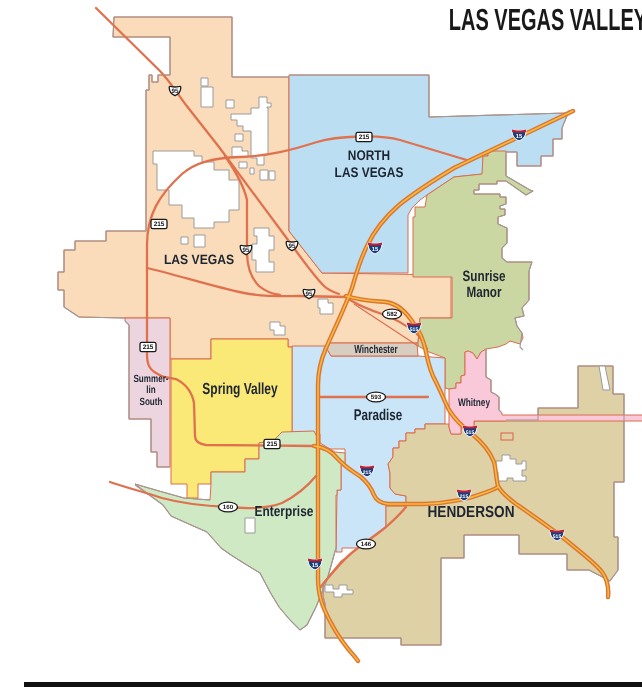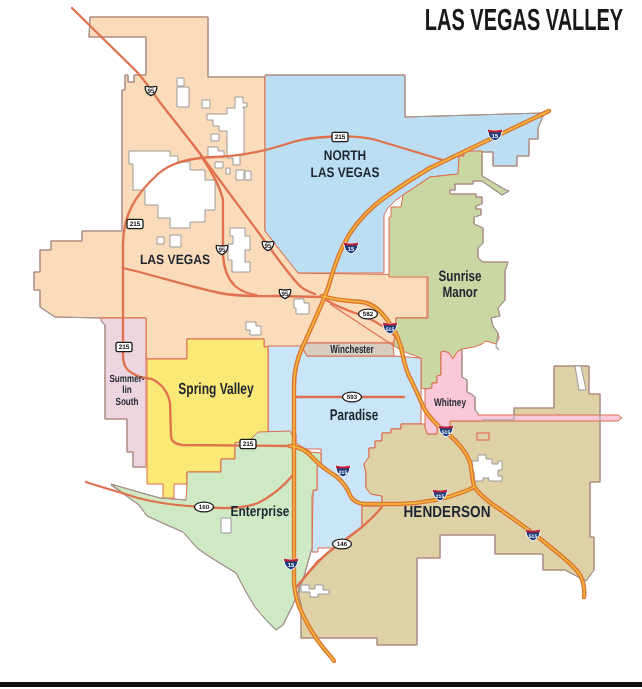--- a/index.html
+++ b/index.html
@@ -1,17 +1,17 @@
 <!DOCTYPE html>
 <html><head>
 <meta charset="utf-8">
 <style>
 html,body{margin:0;padding:0;background:#fff;}
 *{-webkit-font-smoothing:antialiased;text-rendering:geometricPrecision;}
-#map{position:relative;width:566px;height:689px;font-family:"Liberation Sans",sans-serif;}
+#map{position:relative;width:566px;height:689px;font-family:"Liberation Sans",sans-serif;margin-left:24px;}
 svg{position:absolute;top:0;left:0;}
 .lbl{position:absolute;font-family:"Liberation Sans",sans-serif;font-weight:bold;color:#1d2531;text-align:center;white-space:nowrap;transform:translate(-50%,-50%);line-height:1.05;}
 </style>
 </head>
 <body>
 
 <div id="map">
 <svg width="642" height="689" viewBox="0 0 642 689">
 
 <rect x="0" y="0" width="642" height="689" fill="#ffffff"></rect>

